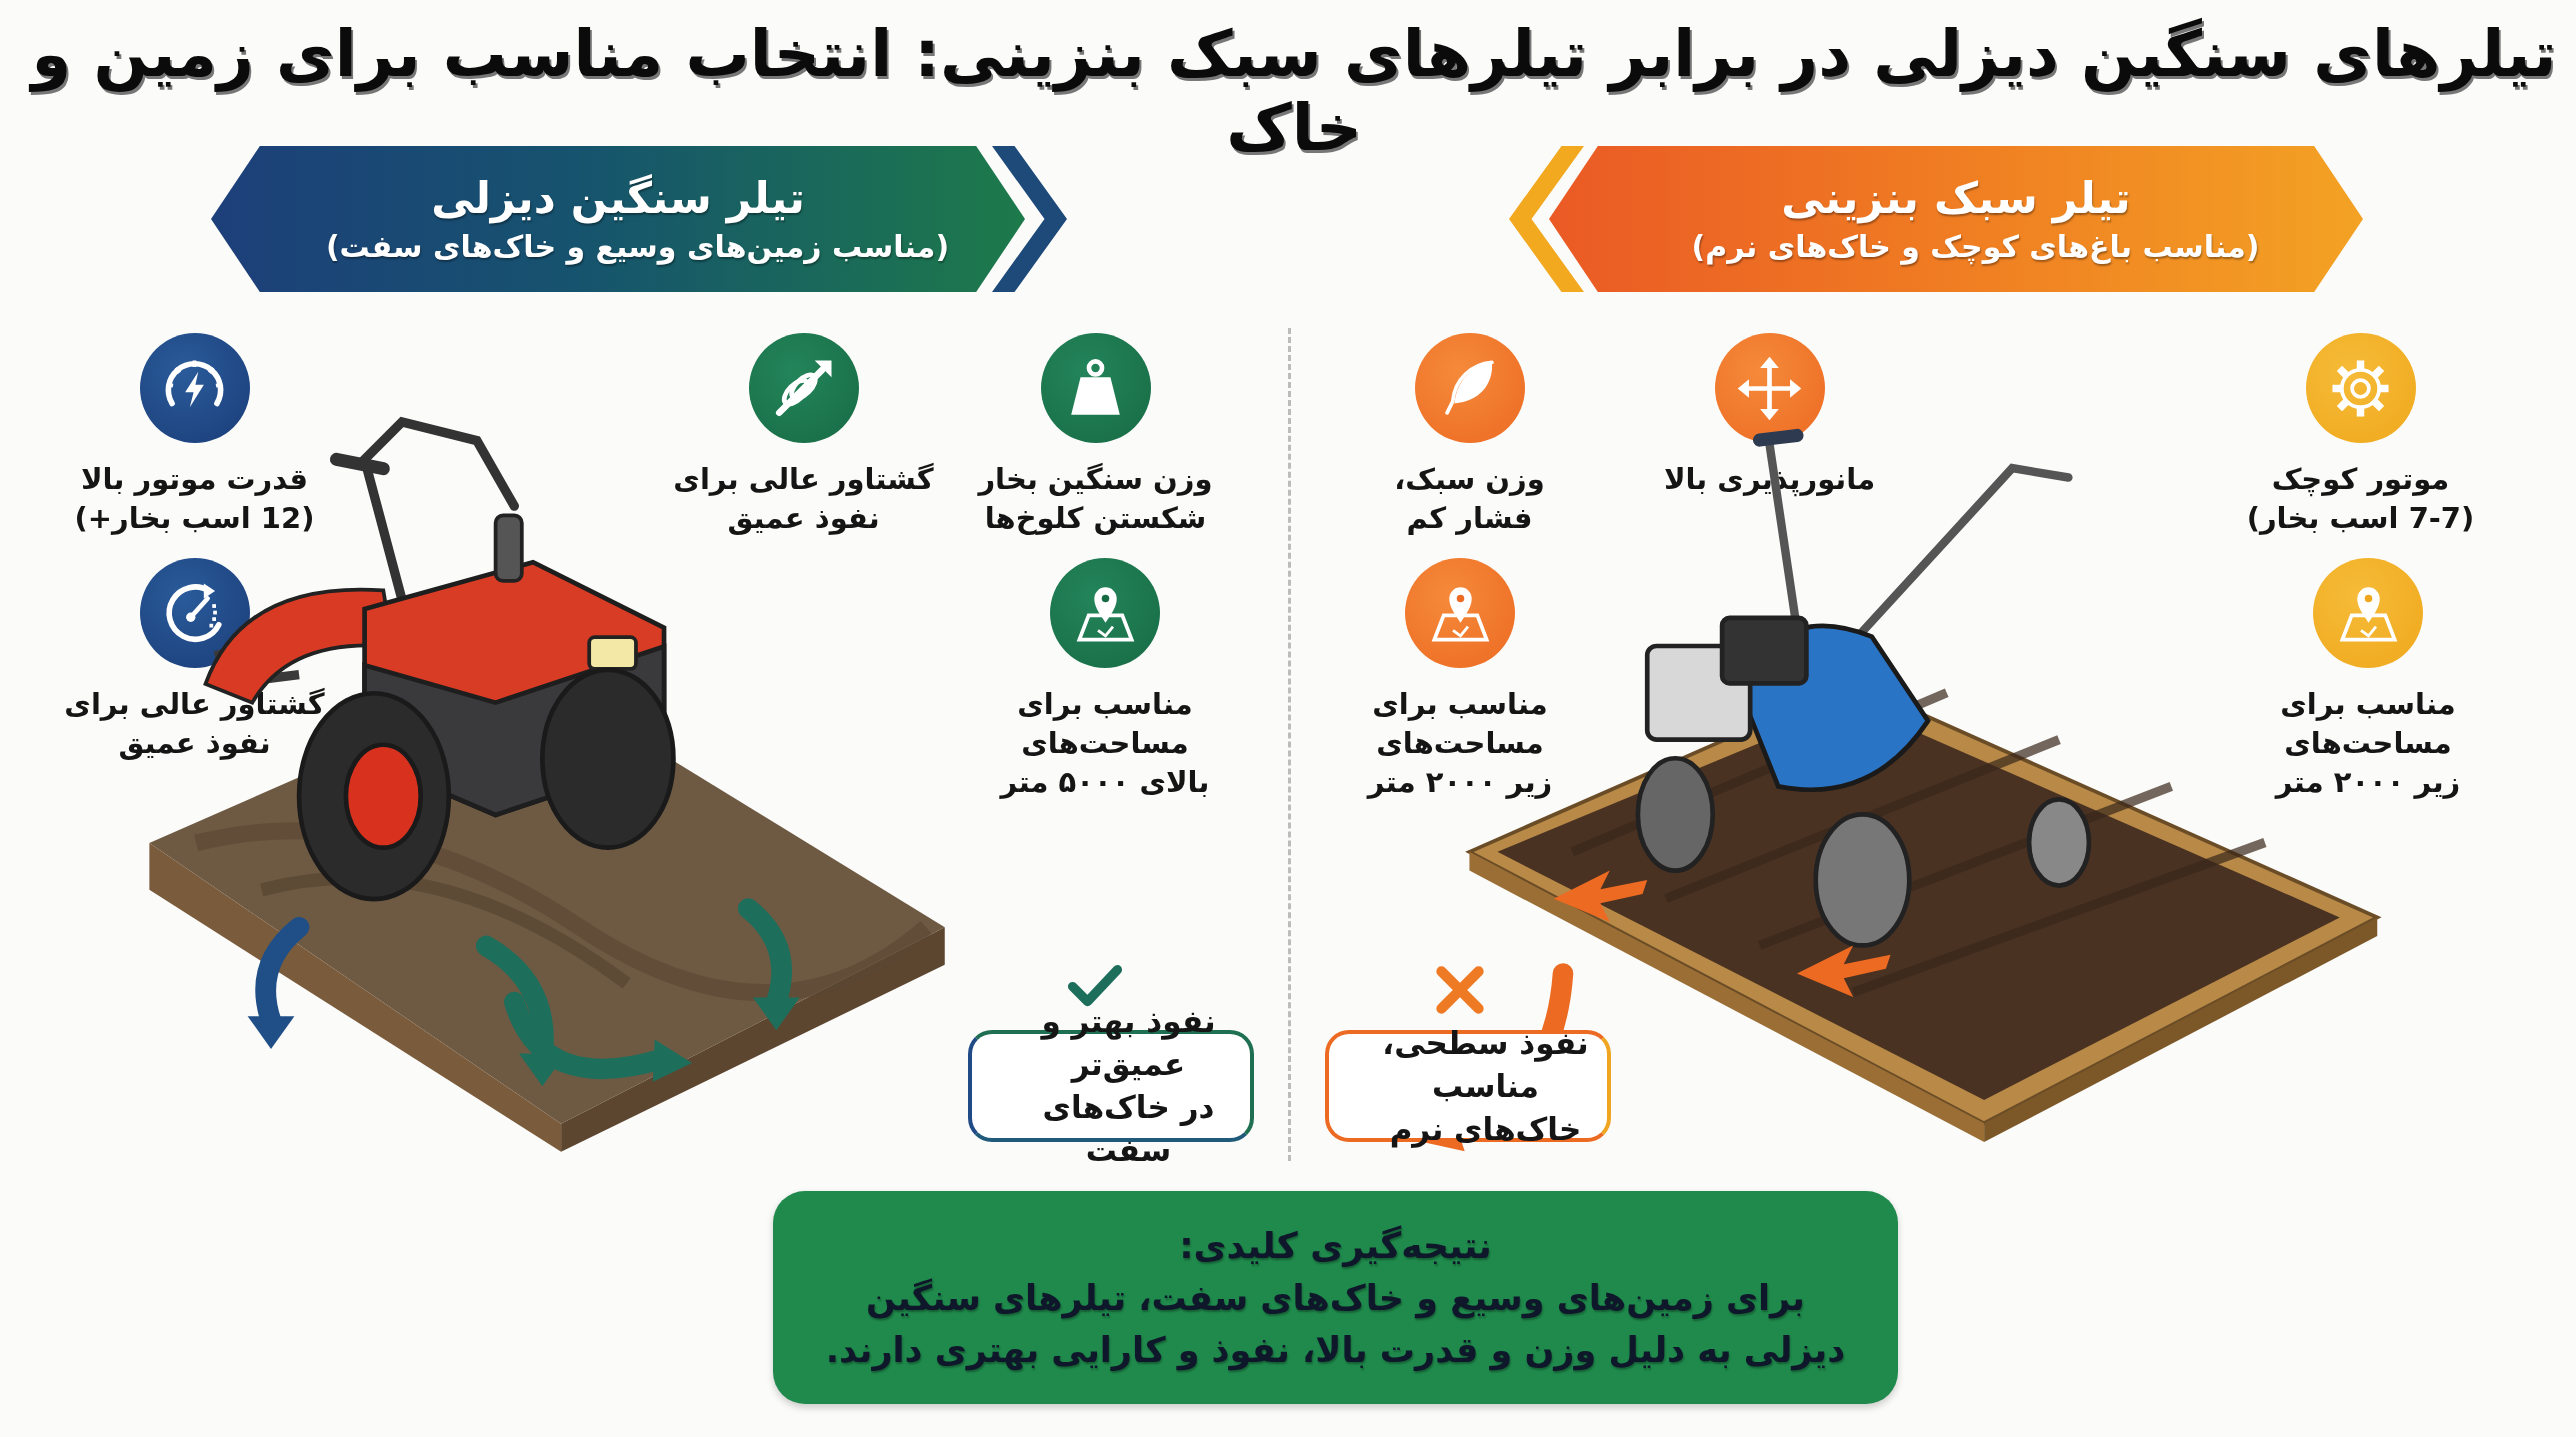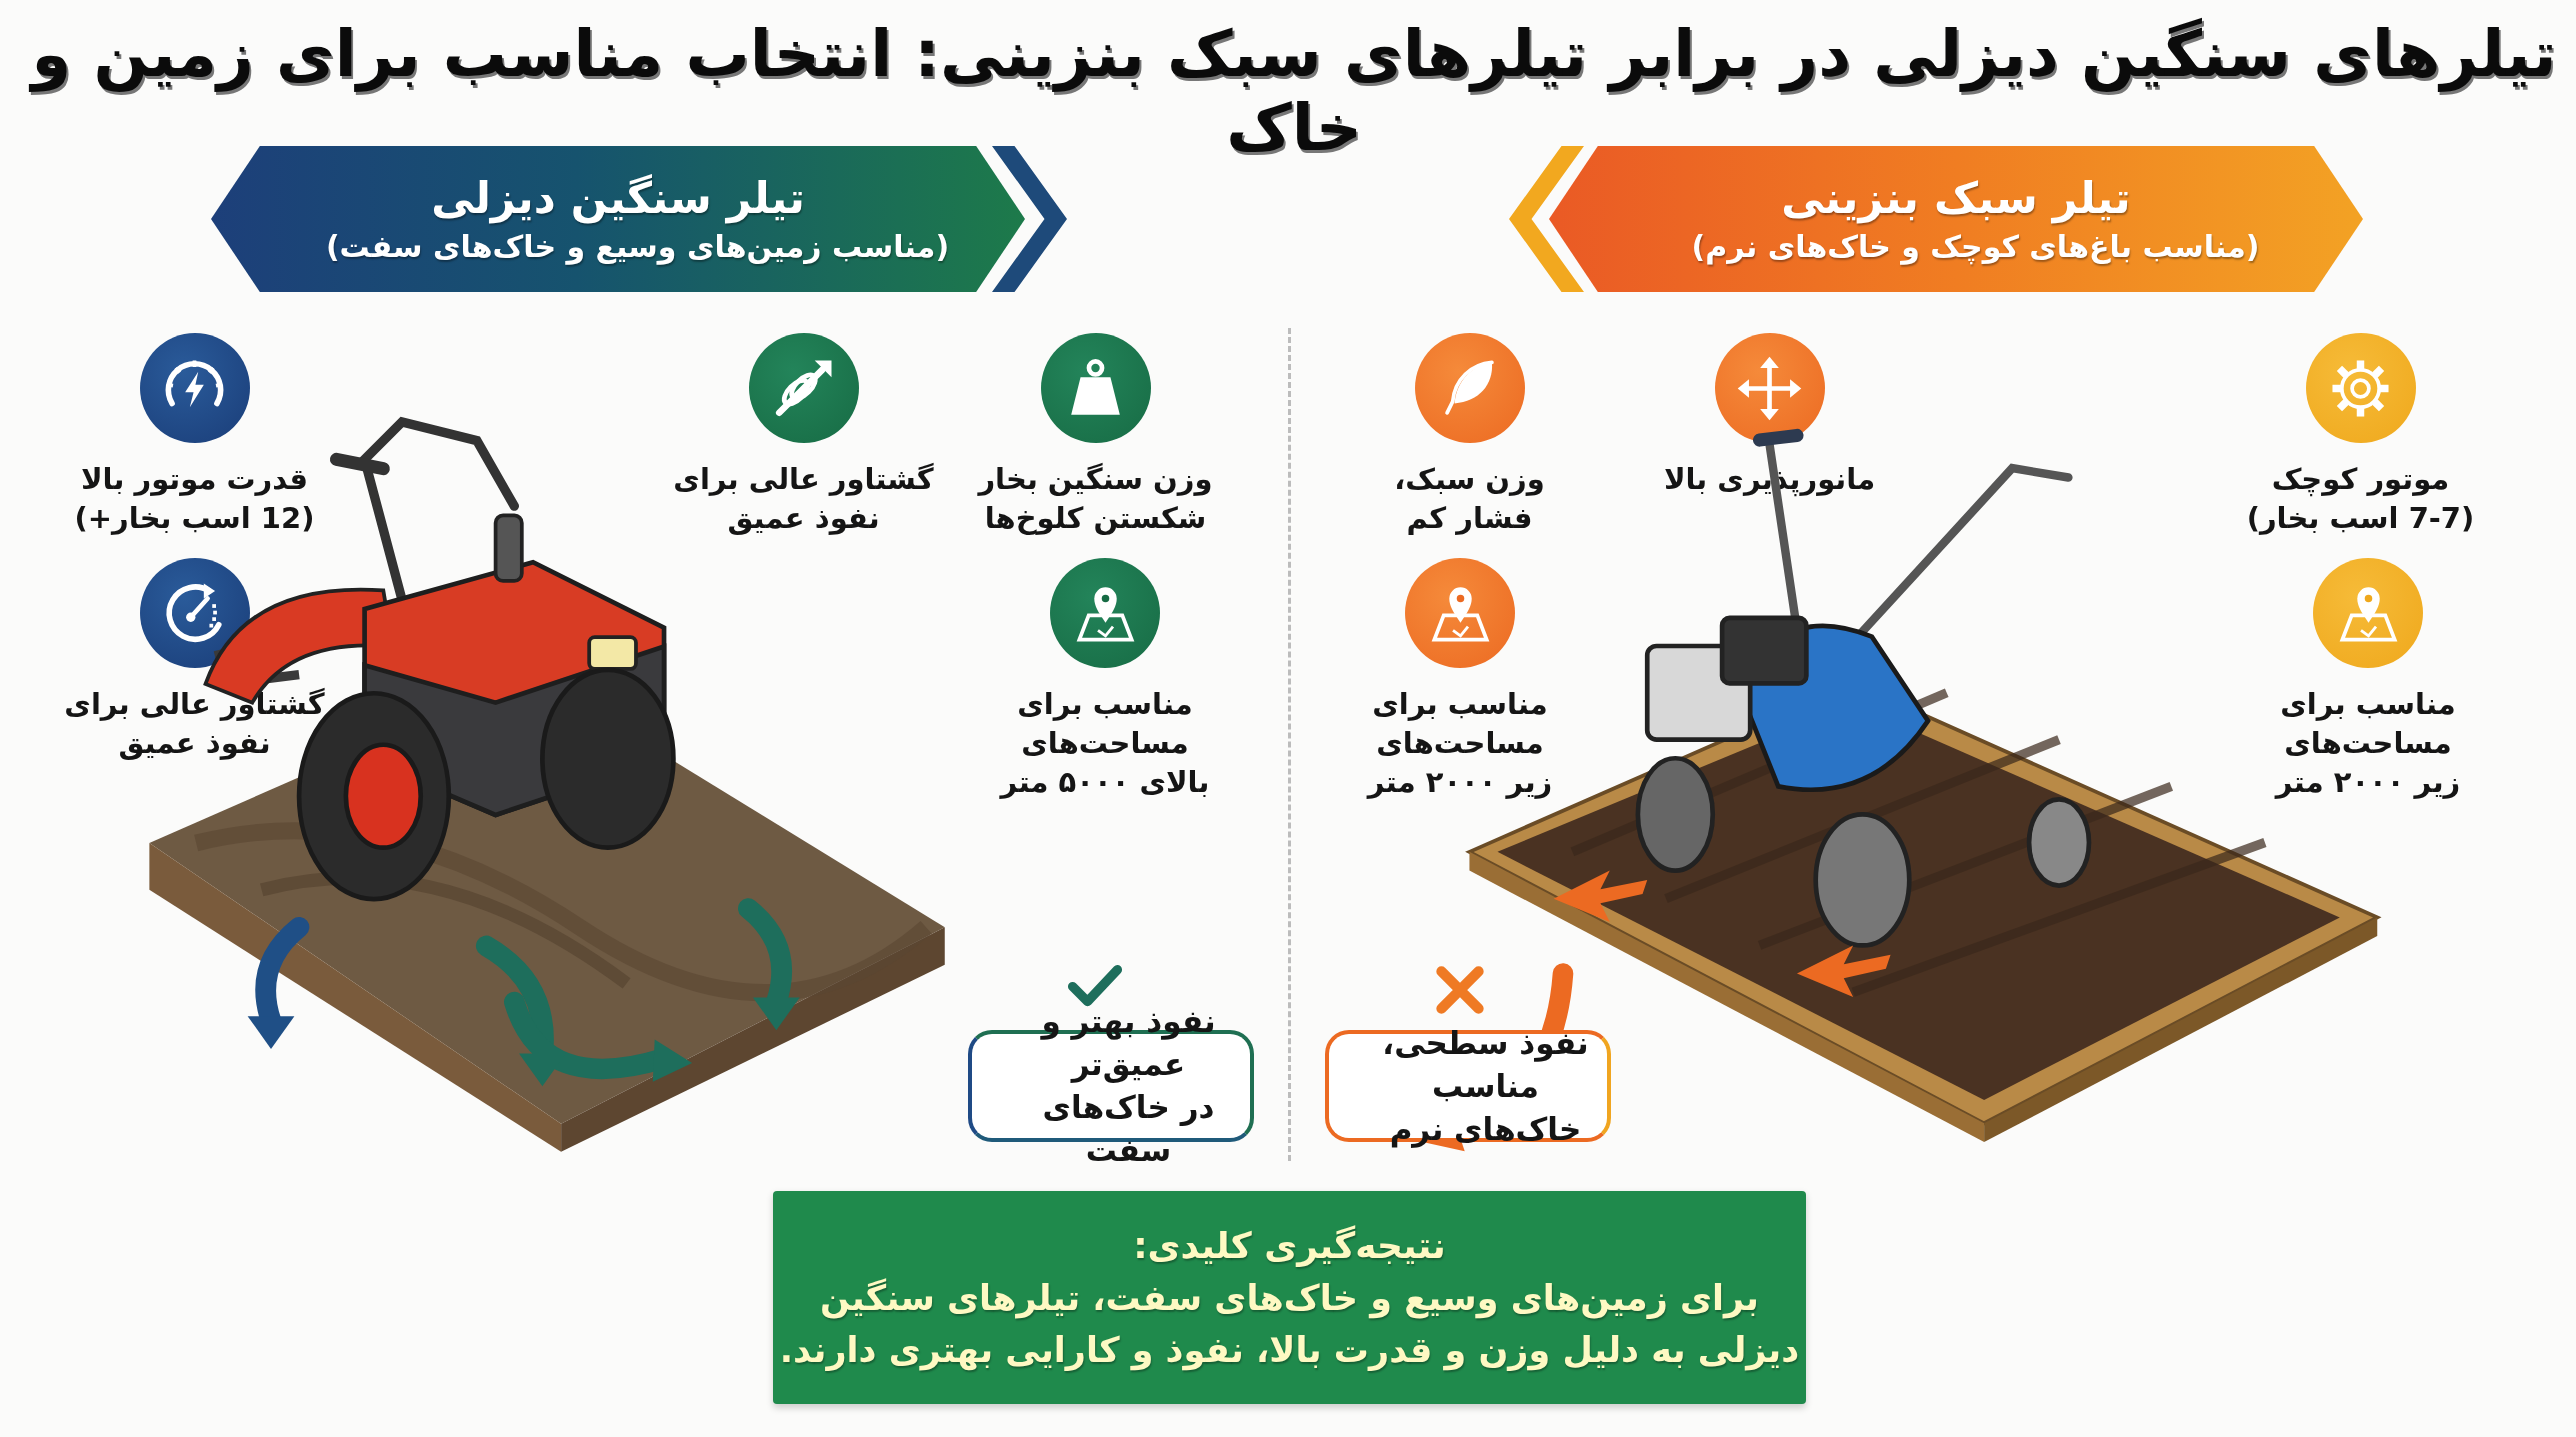--- a/index.html
+++ b/index.html
@@ -18,21 +18,21 @@
   .feat .ic{width:110px;height:110px;border-radius:50%;margin:0 auto 17px;display:flex;align-items:center;justify-content:center;}
   .feat .lbl{font-size:29px;font-weight:bold;line-height:39px;}
   .blue{background:radial-gradient(circle at 40% 35%,#2a5b9a,#1a3d78);}
   .green{background:radial-gradient(circle at 40% 35%,#23845a,#176b44);}
   .orange{background:radial-gradient(circle at 40% 35%,#f58a3a,#ec6a22);}
   .yellow{background:radial-gradient(circle at 40% 35%,#f6bb38,#efa81c);}
   .scene{overflow:visible;}
   .result-box{border-radius:24px;background:#fff;direction:rtl;text-align:center;font-size:31px;font-weight:bold;line-height:43px;display:flex;align-items:center;justify-content:center;box-sizing:border-box;padding-left:35px;}
   .res-left{left:968px;top:1030px;width:286px;height:112px;border:4.7px solid #1f6f52;border-left-color:#1f4a85;border-bottom-color:#1f5a7a;}
   .res-right{left:1325px;top:1030px;width:286px;height:112px;border:4.7px solid #ec6a22;border-right-color:#f0a520;}
-  .conclusion{left:773px;top:1191px;width:1033px;height:213px;border-radius:4px;background:#1f8a4c;color:#fef9c3;direction:rtl;text-align:center;box-shadow:0 3.7px 7.5px rgba(0,0,0,.18);display:flex;flex-direction:column;justify-content:center;}
+  .conclusion{left:773px;top:1191px;width:1125px;height:213px;border-radius:32px;background:#1f8a4c;color:#0f172a;direction:rtl;text-align:center;box-shadow:0 3.7px 7.5px rgba(0,0,0,.18);display:flex;flex-direction:column;justify-content:center;}
   .conclusion .h{font-size:36px;font-weight:bold;line-height:52px;text-shadow:0.9px 1.9px 1.9px rgba(0,0,0,.3);}
   .conclusion .b{font-size:35px;font-weight:bold;line-height:52px;text-shadow:0.9px 1.9px 1.9px rgba(0,0,0,.3);}
 </style>
 </head>
 <body>
 
 <div class="abs title">تیلرهای سنگین دیزلی در برابر تیلرهای سبک بنزینی: انتخاب مناسب برای زمین و خاک</div>
 
 <div class="abs banner-left-tail"></div>
 <div class="abs banner banner-left">

